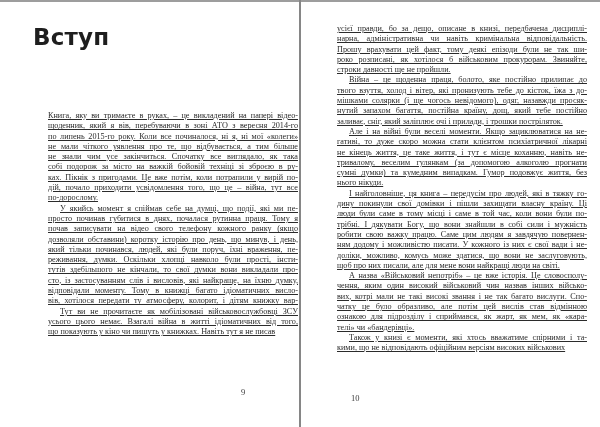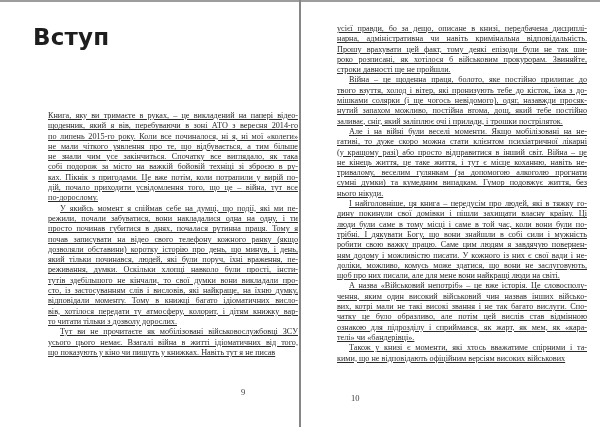--- a/index.html
+++ b/index.html
@@ -81,31 +81,29 @@
           <div class="line">по липень 2015-го року. Коли все починалося, ні я, ні мої «колеги»</div>
           <div class="line">не мали чіткого уявлення про те, що відбувається, а тим більше</div>
           <div class="line">не знали чим усе закінчиться. Спочатку все виглядало, як така</div>
           <div class="line">собі подорож за місто на важкій бойовій техніці зі зброєю в ру-</div>
           <div class="line">ках. Пікнік з пригодами. Це вже потім, коли потрапили у вирій по-</div>
           <div class="line">дій, почало приходити усвідомлення того, що це – війна, тут все</div>
           <div class="line last">по-дорослому.</div>
         </div>
         <div class="para">
           <div class="line indent">У якийсь момент я спіймав себе на думці, що події, які ми пе-</div>
-          <div class="line">режили, почали забуватися, вони накладалися одна на одну, і ти</div>
           <div class="line">просто починав губитися в днях, почалася рутинна праця. Тому я</div>
           <div class="line">почав записувати на відео свого телефону кожного ранку (якщо</div>
           <div class="line">дозволяли обставини) коротку історію про день, що минув, і день,</div>
           <div class="line">який тільки починався, людей, які були поруч, їхні враження, пе-</div>
           <div class="line">реживання, думки. Оскільки хлопці навколо були прості, інсти-</div>
           <div class="line">тутів здебільшого не кінчали, то свої думки вони викладали про-</div>
           <div class="line">сто, із застосуванням слів і висловів, які найкраще, на їхню думку,</div>
           <div class="line">відповідали моменту. Тому в книжці багато ідіоматичних висло-</div>
           <div class="line">вів, хотілося передати ту атмосферу, колорит, і дітям книжку вар-</div>
-          <div class="line last">то читати тільки з дозволу дорослих.</div>
         </div>
         <div class="para">
           <div class="line indent">Тут ви не прочитаєте як мобілізовані військовослужбовці ЗСУ</div>
           <div class="line">усього цього немає. Взагалі війна в житті ідіоматичних від того,</div>
           <div class="line last">що показують у кіно чи пишуть у книжках. Навіть тут я не писав</div>
         </div>
       </div>
     <div class="folio folio-left">9</div>
   </div>
 
@@ -117,27 +115,26 @@
           <div class="line">усієї правди, бо за дещо, описане в книзі, передбачена дисциплі-</div>
           <div class="line">нарна, адміністративна чи навіть кримінальна відповідальність.</div>
           <div class="line">Прошу врахувати цей факт, тому деякі епізоди були не так ши-</div>
           <div class="line">роко розписані, як хотілося б військовим прокурорам. Звиняйте,</div>
           <div class="line last">строки давності ще не пройшли.</div>
         </div>
         <div class="para">
           <div class="line indent">Війна – це щоденна праця, болото, яке постійно прилипає до</div>
           <div class="line">твого взуття, холод і вітер, які пронизують тебе до кісток, їжа з до-</div>
           <div class="line">мішками солярки (і ще чогось невідомого), одяг, назавжди просяк-</div>
-          <div class="line">нутий запахом можливо, постійна втома, дощ, який тебе постійно</div>
+          <div class="line">нутий запахом багаття, постійна країну, дощ, який тебе постійно</div>
           <div class="line last">заливає, сніг, який заліплює очі і прилади, і трошки постріляток.</div>
         </div>
         <div class="para">
-          <div class="line indent">Але і на війні були веселі моменти. Якщо мобілізовані на не-</div>
+          <div class="line indent">Але і на війні були веселі моменти. Якщо зациклюватися на не-</div>
           <div class="line">гативі, то дуже скоро можна стати клієнтом психіатричної лікарні</div>
-          <div class="line">(у кращому разі) або просто відправитися в інший світ. Війна – це</div>
           <div class="line">не кінець життя, це таке життя, і тут є місце коханню, навіть не-</div>
           <div class="line">тривалому, веселим гулянкам (за допомогою алкоголю прогнати</div>
           <div class="line">сумні думки) та кумедним випадкам. Гумор подовжує життя, без</div>
           <div class="line last">нього нікуди.</div>
         </div>
         <div class="para">
           <div class="line indent">І найголовніше, ця книга – передусім про людей, які в тяжку го-</div>
           <div class="line">дину покинули свої домівки і пішли захищати власну країну. Ці</div>
           <div class="line">люди були саме в тому місці і саме в той час, коли вони були по-</div>
           <div class="line">трібні. І дякувати Богу, що вони знайшли в собі сили і мужність</div>

